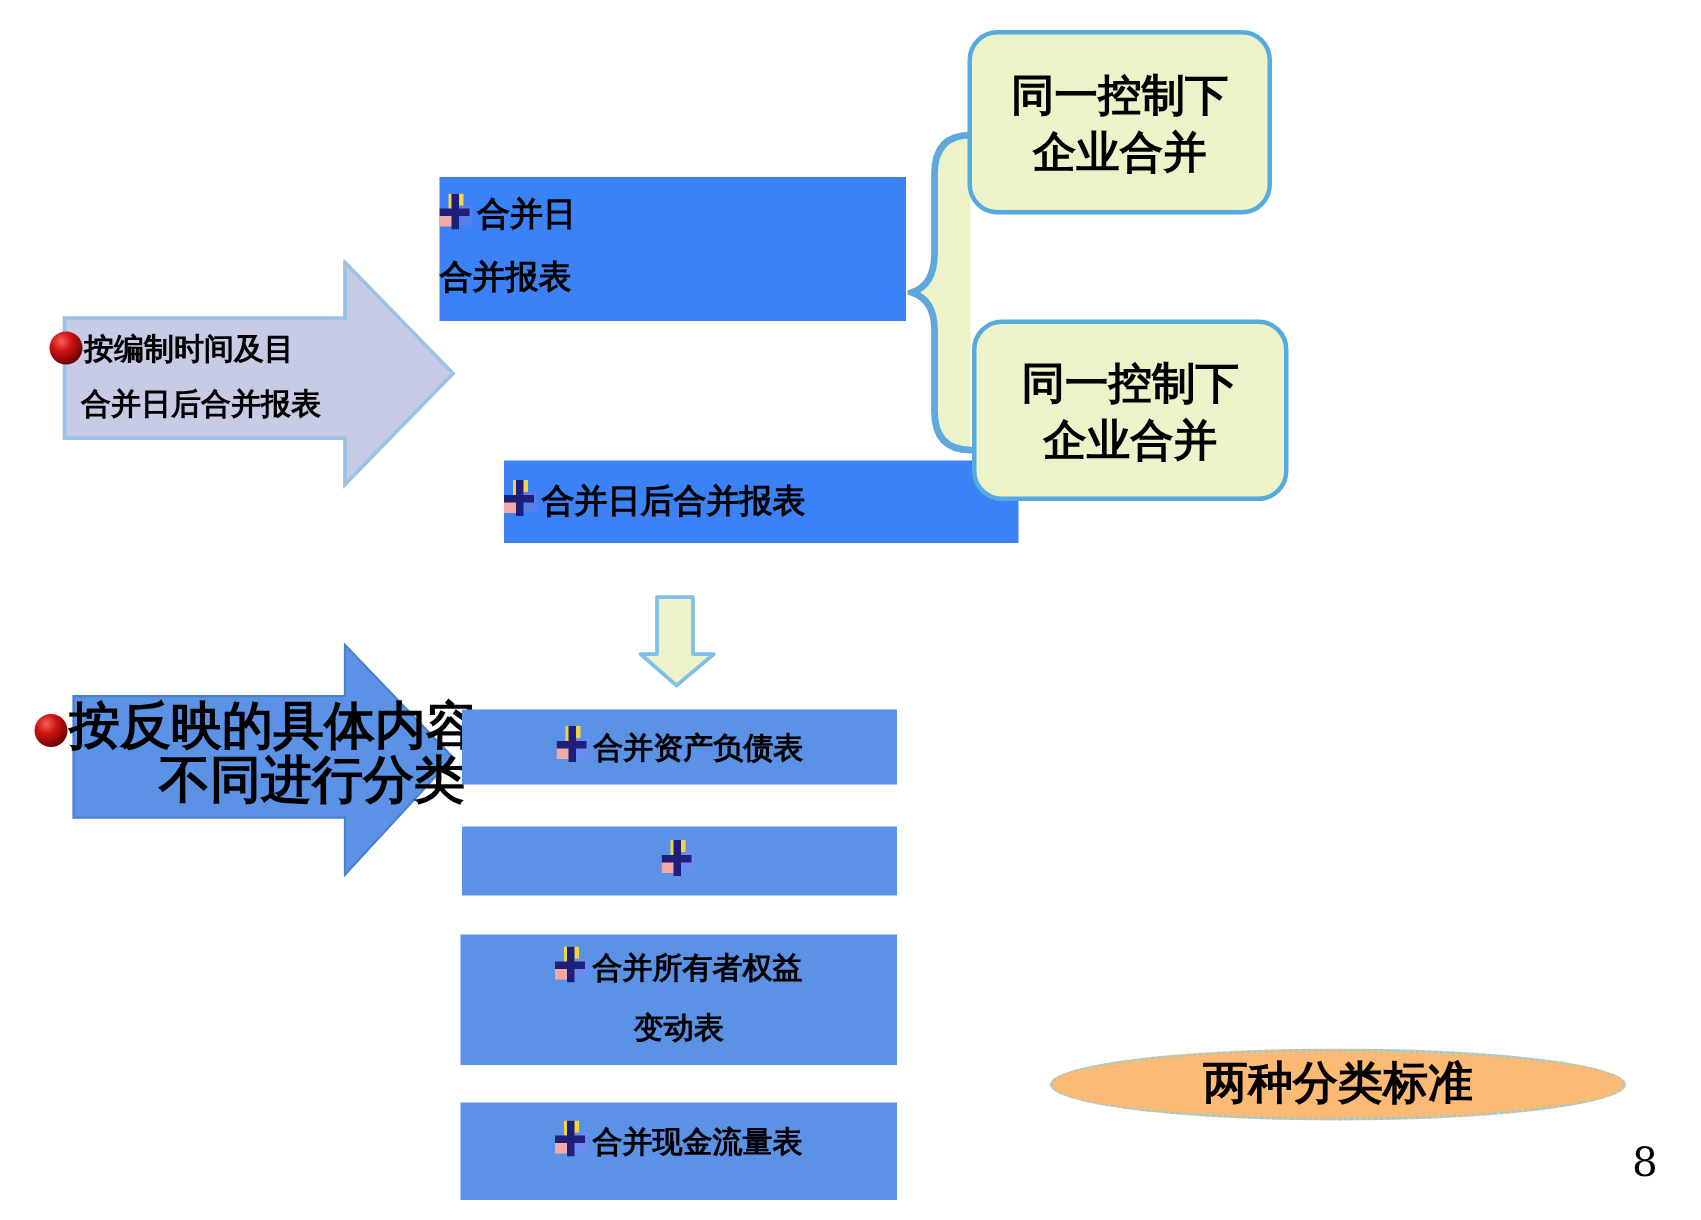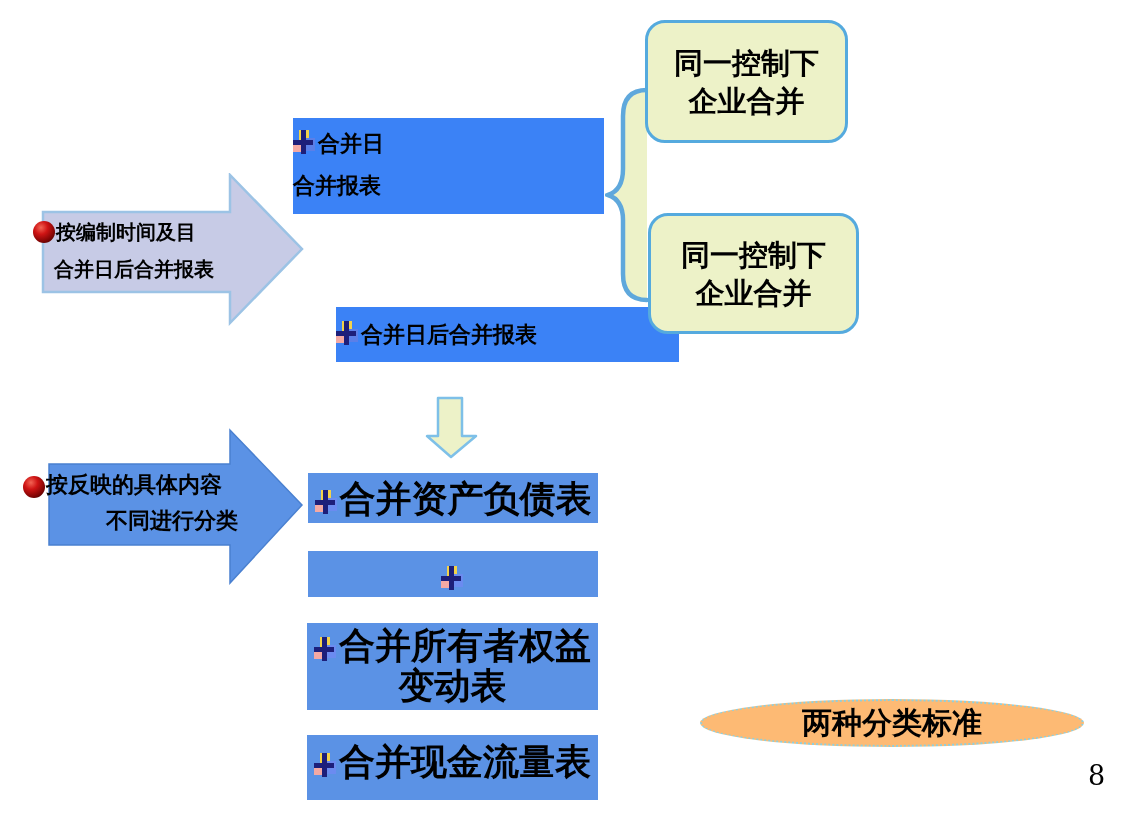--- a/index.html
+++ b/index.html
@@ -24,21 +24,21 @@
   .sphere {
     position:absolute; width:22px; height:22px; border-radius:50%;
     background:radial-gradient(circle at 36% 30%, #f26454 0%, #cf1414 32%, #7e0404 68%, #1e0000 100%);
   }
 
   
   .lav-box { position:absolute; background:#3b82f6; text-align:left; font-size:22px; }
   .lav-line { display:block; white-space:nowrap; }
 
   
-  .blue-box { position:absolute; background:#5b92e5; text-align:center; font-size:36px; white-space:nowrap; }
+  .blue-box { position:absolute; background:#5b92e5; text-align:center; font-size:20px; white-space:nowrap; }
 
   
   .yellow-box {
     position:absolute; box-sizing:border-box; background:#edf2c8;
     border:3px solid #55aade; border-radius:20px;
     text-align:center; font-size:29px; line-height:38px;
   }
 
   
   .ellipse {
@@ -103,21 +103,21 @@
   </div>
 
   <svg class="arrow-svg" style="left:425px; top:396px;" width="54" height="64" viewBox="0 0 54 64">
     <polygon class="downarrow-poly" points="13,2 37,2 37,40 51,40 26,61 2,40 13,40"></polygon>
   </svg>
 
   <svg class="arrow-svg" style="left:43px; top:428px;" width="262" height="158" viewBox="0 0 262 158">
     <polygon class="arrow2-poly" points="6,36 187,36 187,2 259,77 187,155 187,117 6,117"></polygon>
   </svg>
   <span class="sphere" style="left:23px; top:476px;"></span>
-  <div class="arrow-label" style="left:46px; top:466px; font-size:22px; line-height:36px;">
+  <div class="arrow-label" style="left:46px; top:466px; font-size:34px; line-height:36px;">
     <span class="l1">按反映的具体内容</span>
     <span class="l2" style="margin-left:60px;">不同进行分类</span>
   </div>
 
   <div class="blue-box" style="left:308px; top:473px; width:290px; height:50px; line-height:50px;">
     <svg class="bullet-cross" width="22" height="24" viewBox="0 0 22 24">
       <rect x="6" y="0" width="10" height="12" fill="#f3d34a"></rect>
       <rect x="0" y="11" width="11" height="11" fill="#f4a9a4"></rect>
       <rect x="13" y="8" width="9" height="13" fill="#6b8bf0"></rect>
       <rect x="8" y="0" width="5" height="24" fill="#1d1f7a"></rect>

